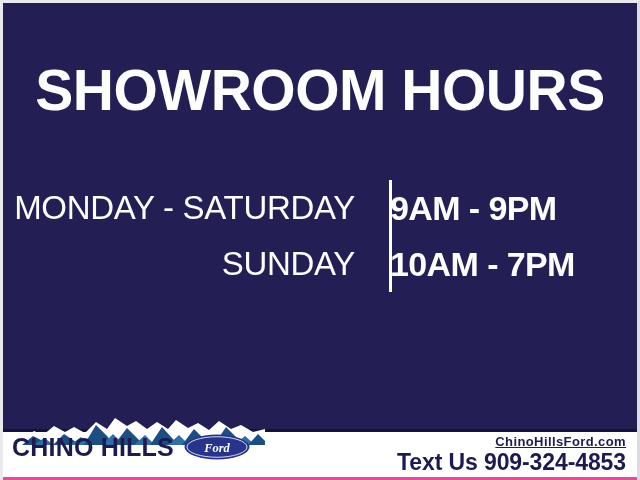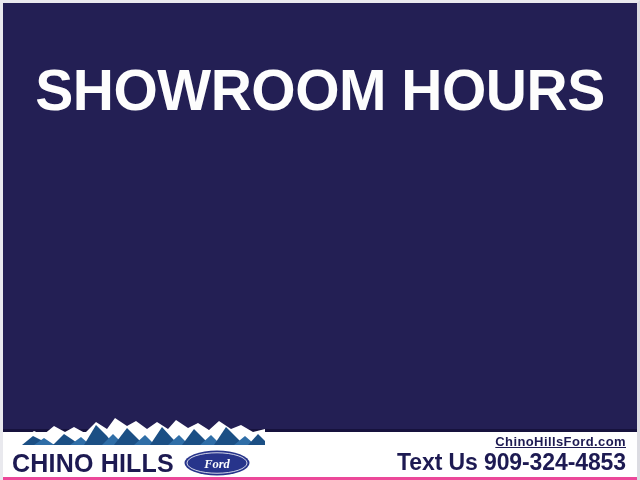--- a/index.html
+++ b/index.html
@@ -136,21 +136,21 @@
   .mountains {
     position: absolute;
     left: 0;
     top: 0;
     width: 255px;
     height: 44px;
   }
   .brand-row {
     position: absolute;
     left: 2px;
-    top: 44px;
+    top: 28px;
     display: flex;
     align-items: center;
     height: 30px;
   }
   .brand-name {
     color: #1d1a52;
     font-size: 25px;
     line-height: 28px;
     font-weight: 700;
     letter-spacing: 0.2px;
@@ -192,20 +192,33 @@
 </head>
 <body>
 
 <div id="sign">
 
   <div class="navy-panel"></div>
   <div class="navy-bottom-line"></div>
 
   <div class="headline">SHOWROOM HOURS</div>
 
+  <div class="hours">
+    <div class="hours-divider"></div>
+
+    <div class="hours-row">
+      <div class="day-cell">MONDAY - SATURDAY</div>
+      <div class="time-cell">9AM - 9PM</div>
+    </div>
+
+    <div class="hours-row">
+      <div class="day-cell">SUNDAY</div>
+      <div class="time-cell">10AM - 7PM</div>
+    </div>
+  </div>
 
   <div class="bottom-band"></div>
 
   <div class="logo-block">
 
     <svg class="mountains" viewBox="0 0 255 44" preserveAspectRatio="none">
       <path d="M0 38 L14 34 L24 27 L33 31 L44 22 L55 28 L64 23 L75 29 L86 18
                L97 25 L105 14 L117 22 L126 17 L137 25 L147 18 L158 25 L166 16
                L178 24 L188 19 L199 26 L209 17 L221 25 L231 21 L243 28 L255 25
                L255 44 L0 44 Z" fill="#ffffff"></path>

